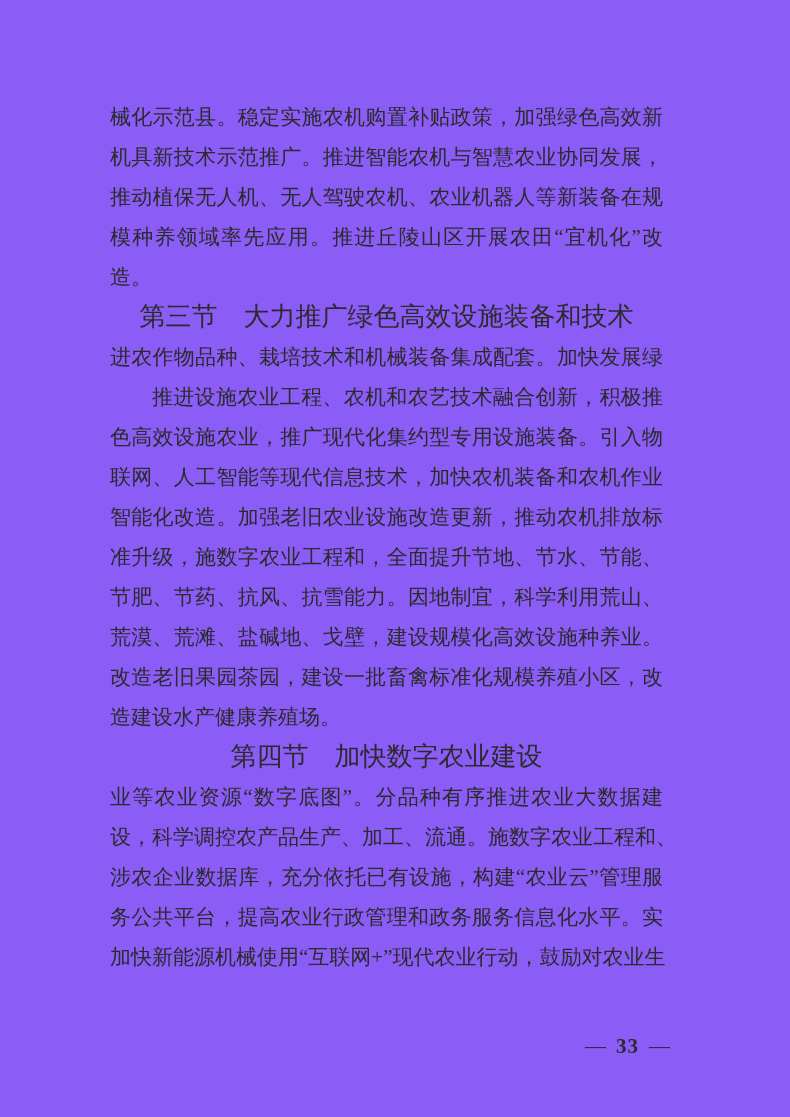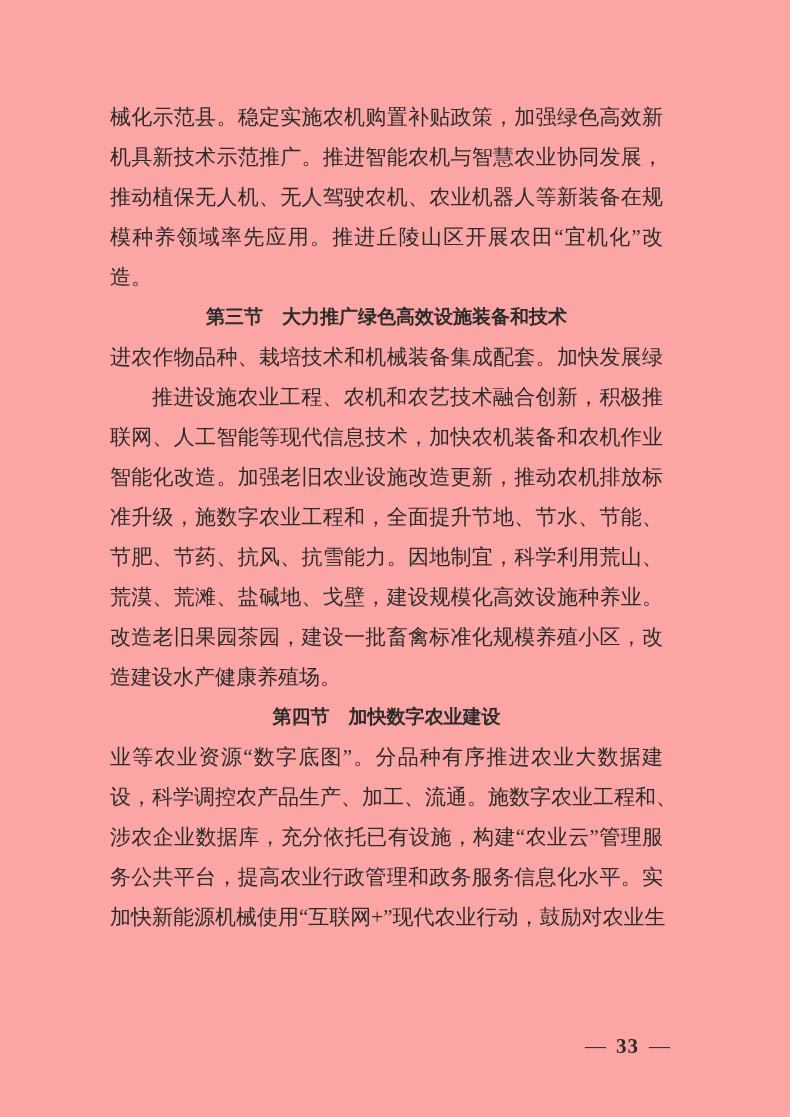--- a/index.html
+++ b/index.html
@@ -4,21 +4,21 @@
 <style>
   html, body {
     margin: 0;
     padding: 0;
     background: #e8e8e8;
   }
   .page {
     position: relative;
     width: 790px;
     height: 1117px;
-    background: #fca5a5;
+    background: #8b5cf6;
     overflow: hidden;
     font-family: "Liberation Serif", "DejaVu Serif", serif;
     color: #2b2b2b;
   }
   .text-block {
     position: absolute;
     left: 110px;
     top: 97px;
     width: 553px;
   }
@@ -34,22 +34,22 @@
   .line.indent {
     text-indent: 2em;
   }
   .line.para-end {
     text-align: left;
     text-align-last: left;
   }
   .heading {
     height: 40px;
     line-height: 40px;
-    font-size: 19px;
-    font-weight: bold;
+    font-size: 26px;
+    font-weight: normal;
     text-align: left;
     text-align-last: center;
     white-space: nowrap;
   }
   .footer {
     position: absolute;
     top: 1030px;
     right: 110px;
     height: 32px;
     line-height: 32px;
@@ -77,20 +77,21 @@
     <div class="line">械化示范县。稳定实施农机购置补贴政策，加强绿色高效新</div>
     <div class="line">机具新技术示范推广。推进智能农机与智慧农业协同发展，</div>
     <div class="line">推动植保无人机、无人驾驶农机、农业机器人等新装备在规</div>
     <div class="line">模种养领域率先应用。推进丘陵山区开展农田“宜机化”改</div>
     <div class="line para-end">造。</div>
 
     <div class="heading">第三节　大力推广绿色高效设施装备和技术</div>
 
     <div class="line">进农作物品种、栽培技术和机械装备集成配套。加快发展绿</div>
     <div class="line indent">推进设施农业工程、农机和农艺技术融合创新，积极推</div>
+    <div class="line">色高效设施农业，推广现代化集约型专用设施装备。引入物</div>
     <div class="line">联网、人工智能等现代信息技术，加快农机装备和农机作业</div>
     <div class="line">智能化改造。加强老旧农业设施改造更新，推动农机排放标</div>
     <div class="line">准升级，施数字农业工程和，全面提升节地、节水、节能、</div>
     <div class="line">节肥、节药、抗风、抗雪能力。因地制宜，科学利用荒山、</div>
     <div class="line">荒漠、荒滩、盐碱地、戈壁，建设规模化高效设施种养业。</div>
     <div class="line">改造老旧果园茶园，建设一批畜禽标准化规模养殖小区，改</div>
     <div class="line para-end">造建设水产健康养殖场。</div>
 
     <div class="heading">第四节　加快数字农业建设</div>
 

